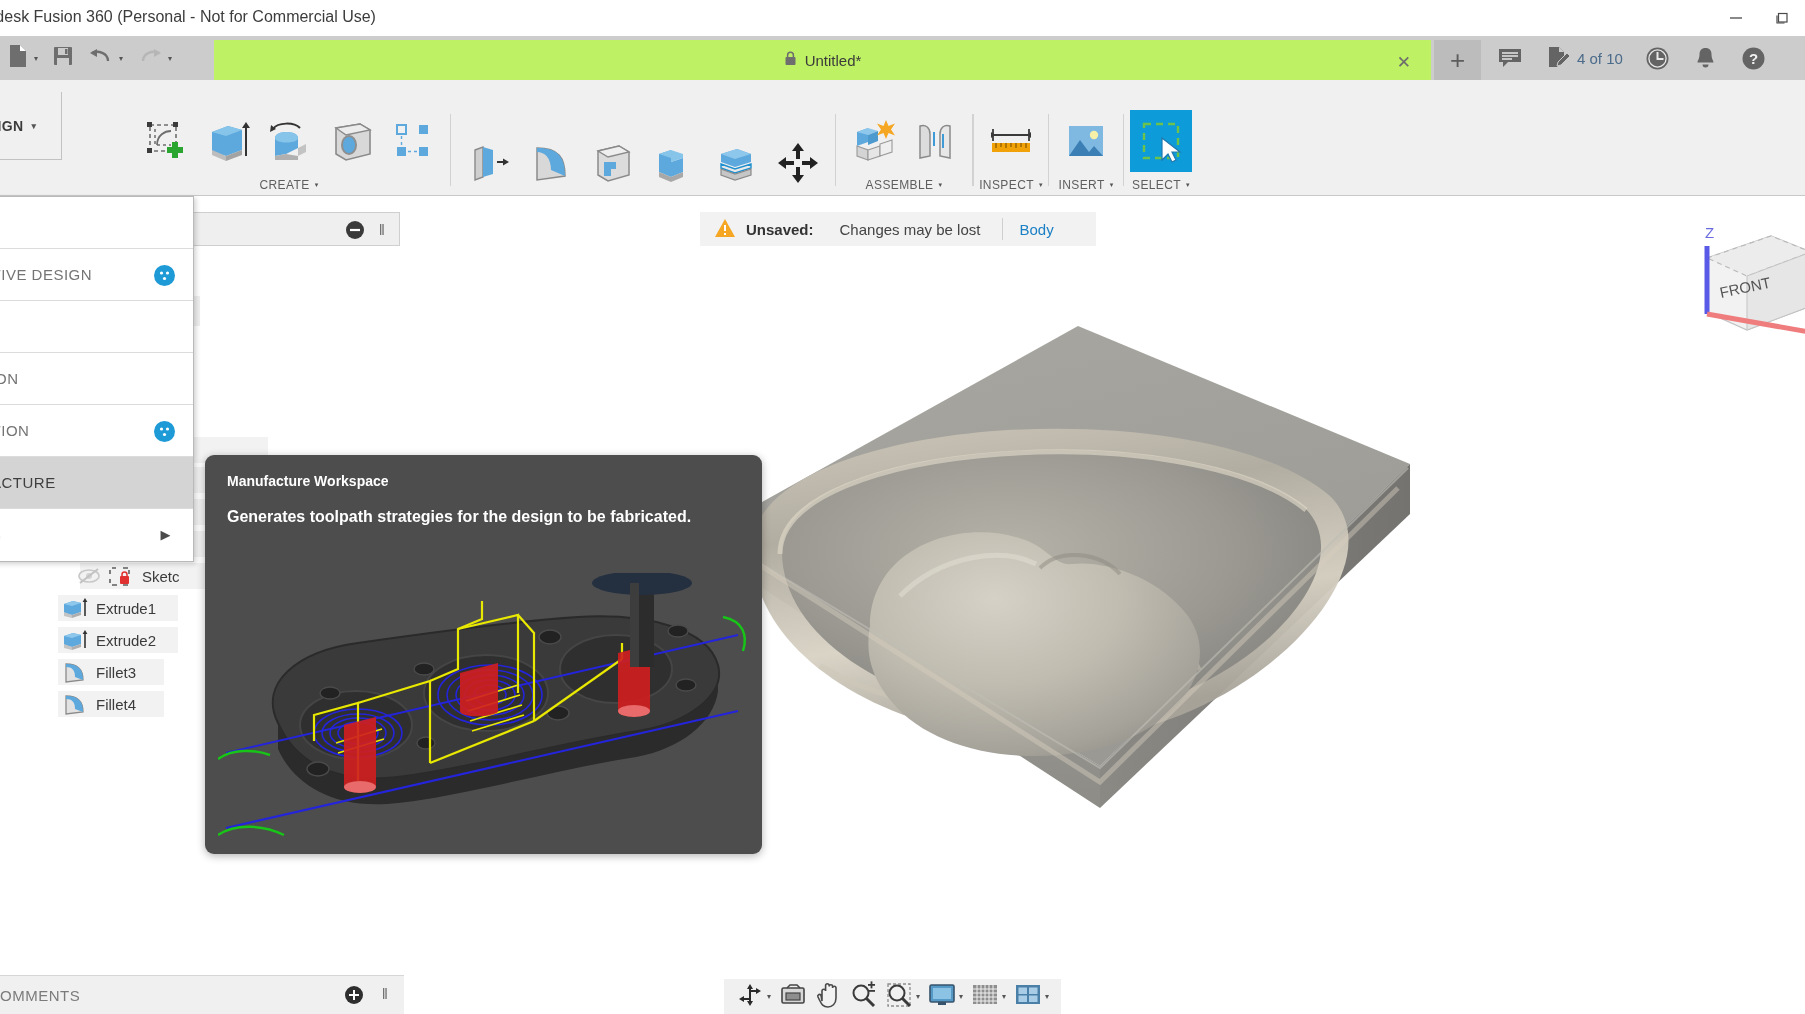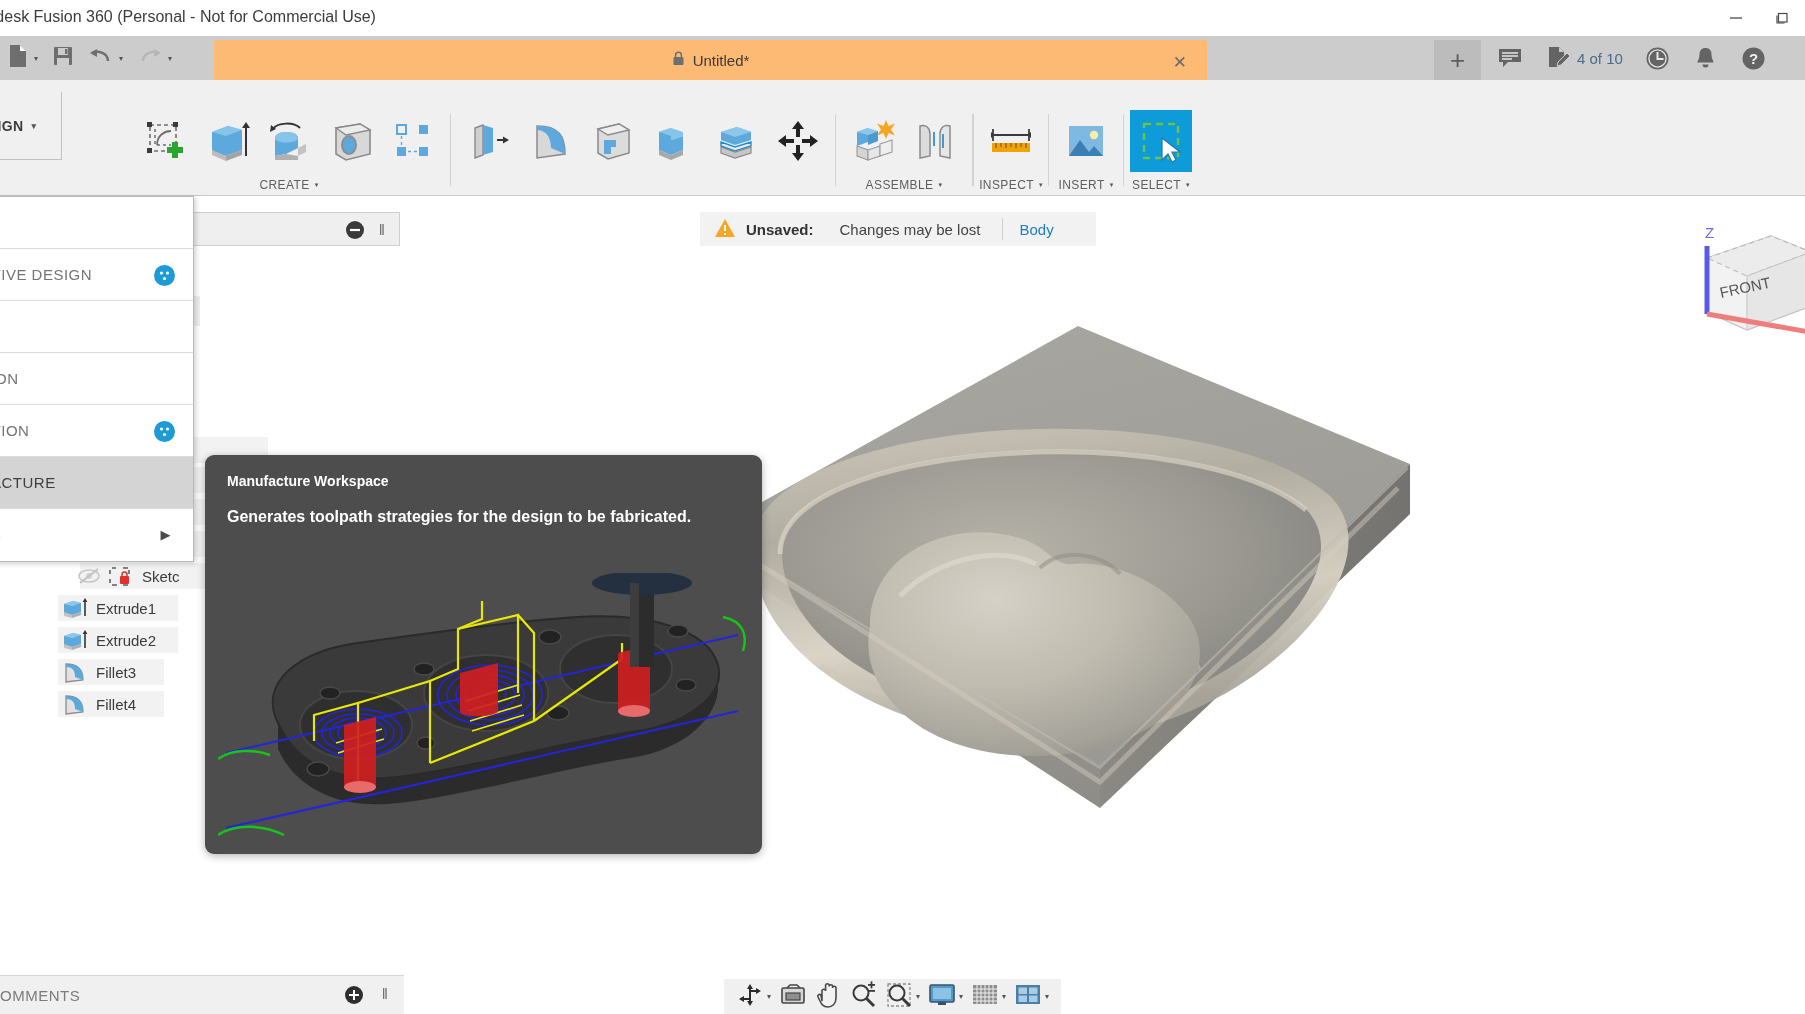--- a/index.html
+++ b/index.html
@@ -29,22 +29,22 @@
 
   
   .qatrow{
     position:absolute; left:0; top:36px; width:1805px; height:44px;
     background:#cccccc;
   }
   .qleft{ position:absolute; left:0; top:0; height:44px; display:flex; align-items:center; }
   .qitem{ display:flex; align-items:center; height:44px; padding:0 7px; }
   .qcaret{ margin-left:5px; font-size:8px; color:#555; }
   .docstrip{
-    position:absolute; left:214px; top:4px; width:993px; height:40px;
-    background:#fdba74;
+    position:absolute; left:214px; top:4px; width:1217px; height:40px;
+    background:#bef264;
     display:flex; align-items:center; justify-content:center;
   }
   .doctitle{ font-size:15px; color:#3b3b3b; display:flex; align-items:center; gap:8px;}
   .doctab-x{
     position:absolute; right:20px; top:12px; font-size:17px; color:#6d6d6d;
   }
   .plustab{
     position:absolute; left:1434px; top:4px; width:47px; height:40px;
     background:#bcbcbc; display:flex; align-items:center; justify-content:center;
     font-size:26px; color:#5d5d5d; font-weight:300;
@@ -81,21 +81,21 @@
   .tab.active{ color:#1e9ad6; }
   .tab.active:after{
     content:''; position:absolute; left:28px; right:28px; bottom:-6px;
     height:4px; background:#1e9ad6;
   }
 
   .panels{
     position:absolute; left:128px; top:28px; height:88px;
     display:flex; align-items:flex-start;
   }
-  .panel{ position:relative; height:88px; display:flex; flex-direction:column; }
+  .panel{ position:relative; height:88px; display:flex; flex-direction:column;justify-content:flex-end; }
   .panel .icons{ display:flex; align-items:center; height:66px; padding:0 6px; }
   .panel .plabel{
     height:22px; display:flex; align-items:center; justify-content:center;
     font-size:12px; color:#5e5e5e; letter-spacing:.4px;
   }
   .panel .plabel .qcaret{ font-size:7px; margin-left:5px; }
   .vdiv{ width:1px; height:72px; background:#d2d2d2; margin:6px 0 0 0; }
   .tbtn{
     width:62px; height:62px; display:flex; align-items:center; justify-content:center;
   }

